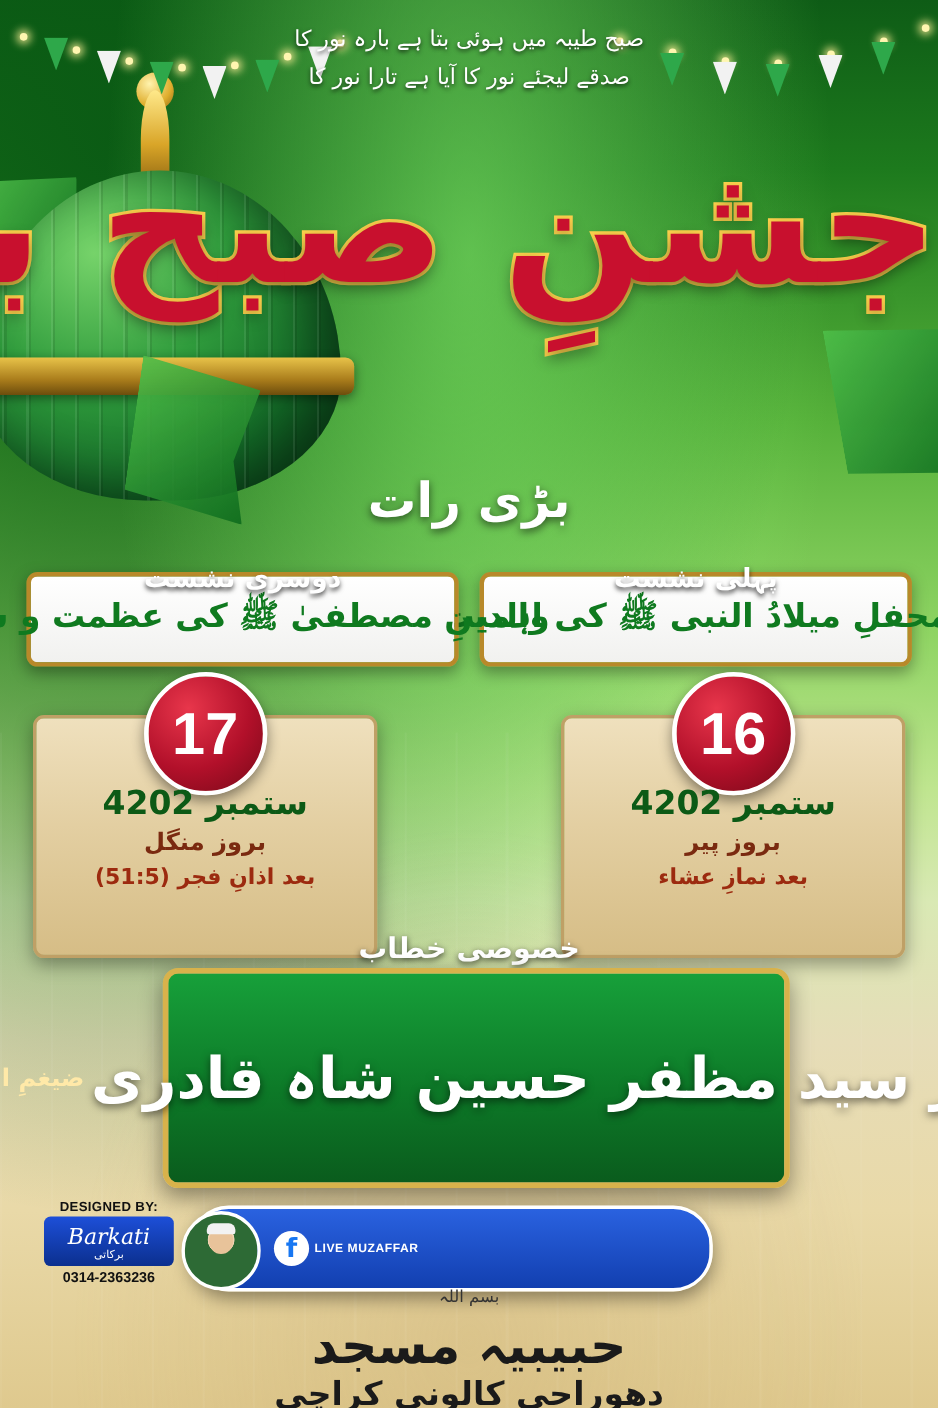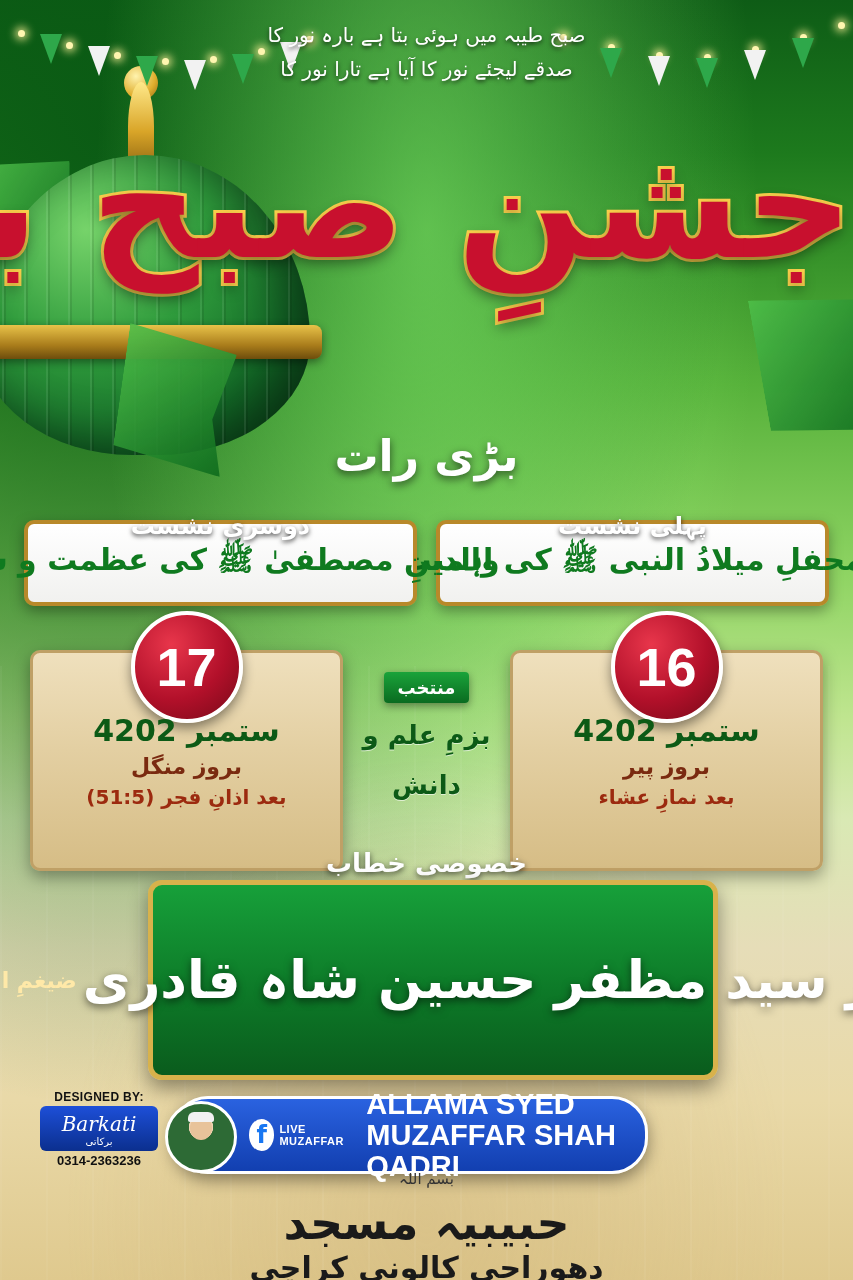--- a/index.html
+++ b/index.html
@@ -463,25 +463,20 @@
 
   <div class="scroll left">
     <div class="daybadge">17</div>
     <div class="scroll-inner">
       <div class="s-date urdu">ستمبر 2024</div>
       <div class="s-day urdu">بروز منگل</div>
       <div class="s-time urdu">بعد اذانِ فجر (5:15)</div>
     </div>
   </div>
 
-  <div class="center-ribbon">
-    <div class="ribbon-tag urdu">منتخب</div>
-    <div class="center-lines urdu">بزمِ علم و</div>
-    <div class="center-lines urdu">دانش</div>
-  </div>
 
   <div class="speaker-kicker urdu">خصوصی خطاب</div>
   <div class="speaker-box">
     <div class="speaker-title urdu">ضیغمِ اسلام</div>
     <div class="speaker-name urdu">پیر سید مظفر حسین شاہ قادری</div>
   </div>
 
   <div class="designer">
     <div class="dtitle">DESIGNED BY:</div>
     <div class="dbox">
@@ -491,24 +486,20 @@
     <div class="dphone">0314-2363236</div>
   </div>
 
   <div class="livebar">
     <div class="live-photo">
       <div class="face"></div>
       <div class="cap"></div>
     </div>
     <div class="live-icon">f</div>
     <div class="live-label">LIVE MUZAFFAR</div>
-    <div class="live-names">
-      <div>ALLAMA SYED</div>
-      <div>MUZAFFAR SHAH QADRI</div>
-    </div>
   </div>
 
   <div class="footer">
     <div class="footer-mark urdu">بسم اللہ</div>
     <div class="footer-main urdu">حبیبیہ مسجد</div>
     <div class="footer-sub urdu">دھوراجی کالونی کراچی</div>
   </div>
 
 </div>
 

